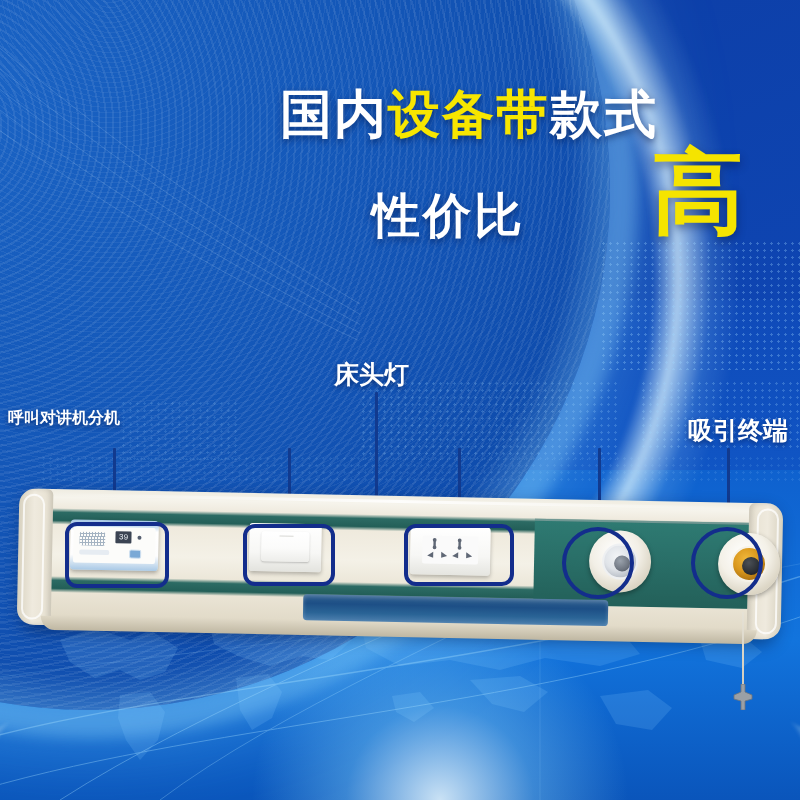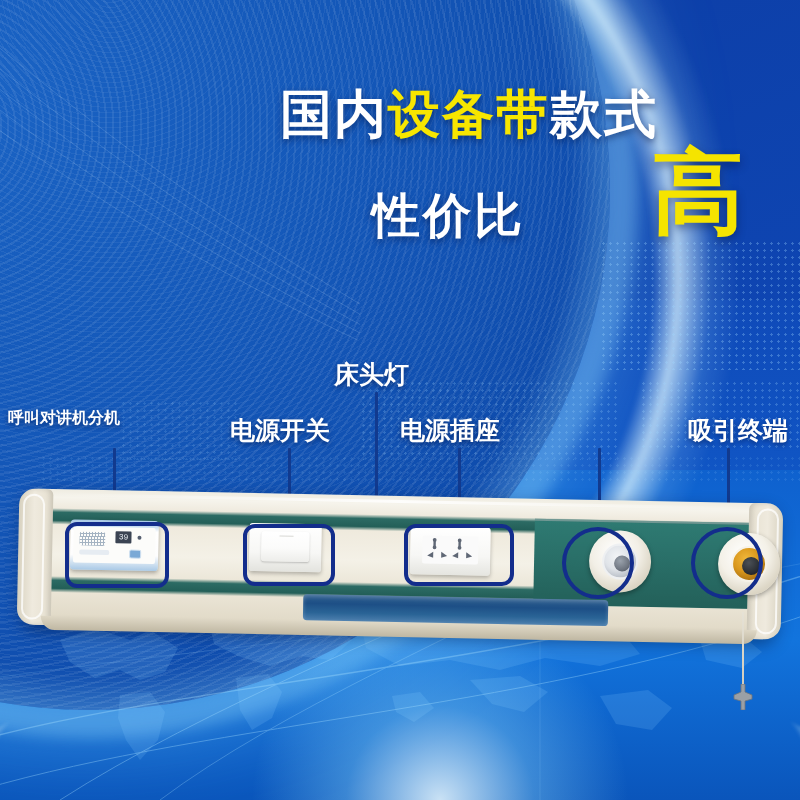--- a/index.html
+++ b/index.html
@@ -330,23 +330,21 @@
   <div class="dots d4"></div>
   <div class="dots d5"></div>
 
   <div class="headline">
     <span>国内</span><span class="hl-y">设备带</span><span>款式</span>
   </div>
   <div class="subline">性价比</div>
   <div class="bigchar">高</div>
 
   <div class="callout cl-intercom">呼叫对讲机分机</div>
-  <div class="callout cl-switch">电源开关</div>
   <div class="callout cl-lamp">床头灯</div>
-  <div class="callout cl-socket">电源插座</div>
   <div class="callout cl-suction">吸引终端</div>
 
   <div class="leader lead-intercom"></div>
   <div class="leader lead-switch"></div>
   <div class="leader lead-lamp"></div>
   <div class="leader lead-socket"></div>
   <div class="leader lead-oxygen"></div>
   <div class="leader lead-suction"></div>
 
   <div class="unit">

